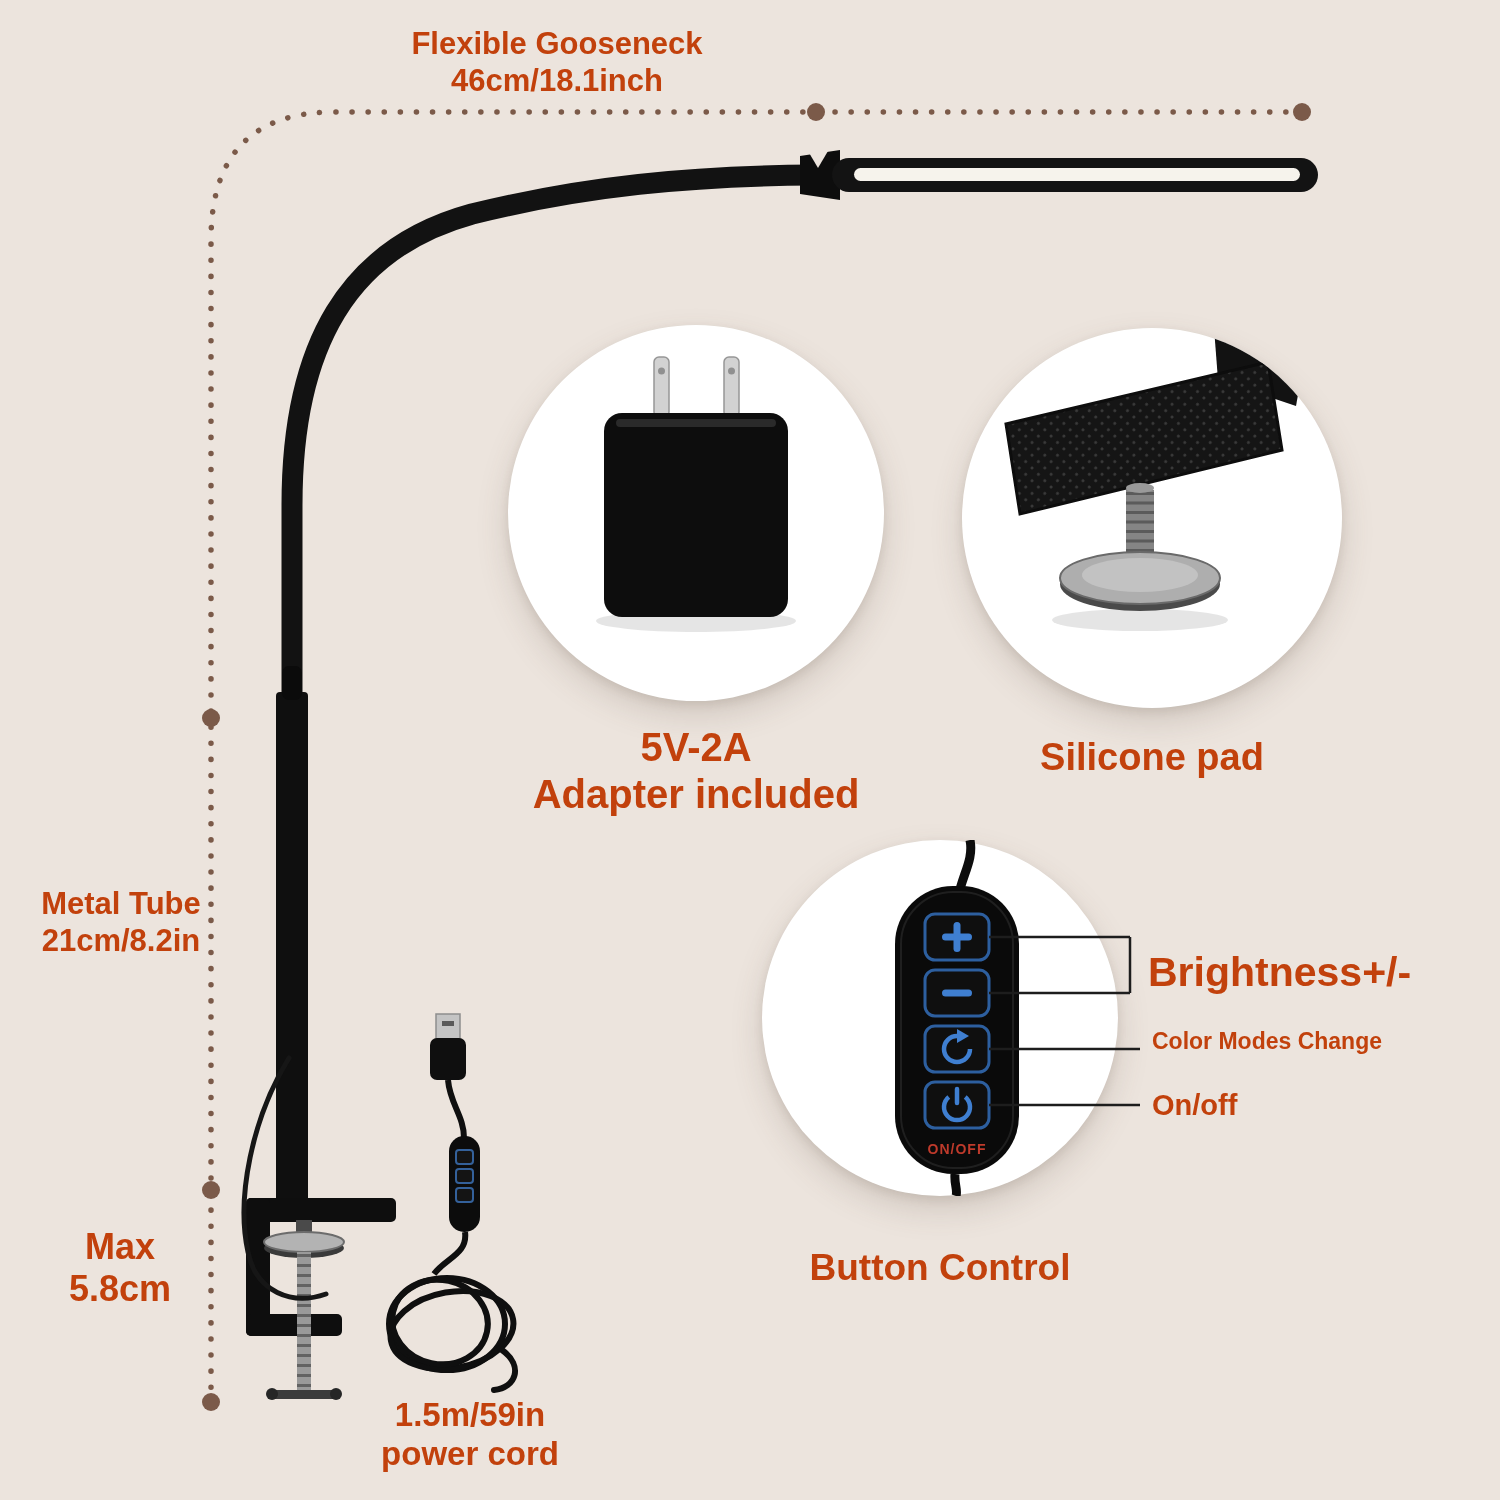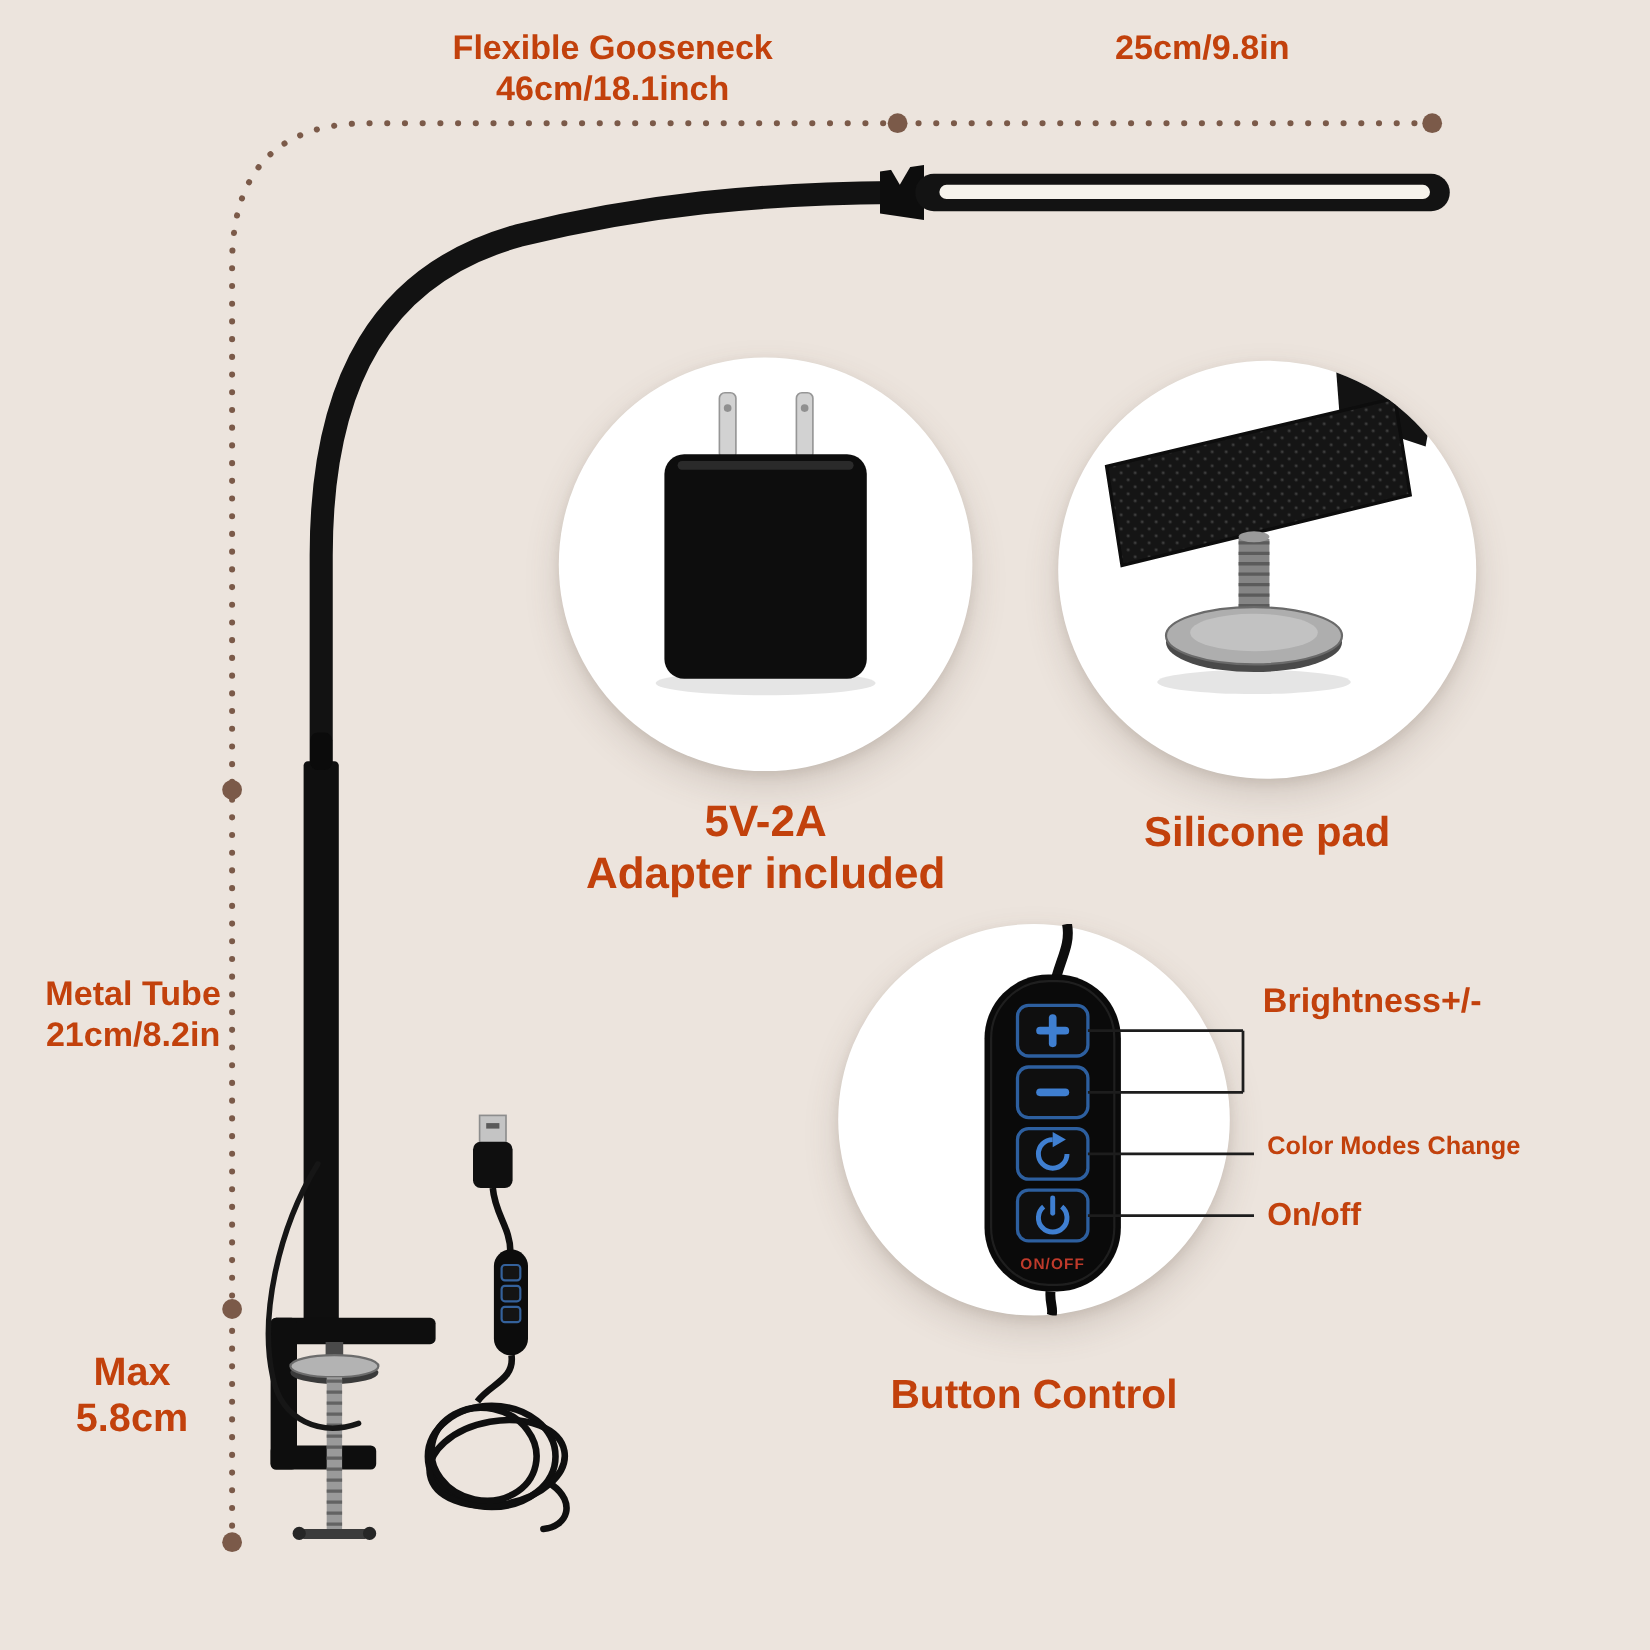--- a/index.html
+++ b/index.html
@@ -162,42 +162,45 @@
       <path d="M 989 1105 H 1140"></path>
     </g>
   </svg>
 
   <div class="label" style="left:357px;top:26px;width:400px;font-size:31px;">
     <div>Flexible Gooseneck</div>
     <div>46cm/18.1inch</div>
   </div>
 
   <div class="label" style="left:893px;top:26px;width:400px;font-size:31px;">
-    <div>25cm/9.8in</div>
   </div>
 
   <div class="label" style="left:0px;top:886px;width:212px;font-size:31px;margin-left:15px;">
     <div>Metal Tube</div>
     <div>21cm/8.2in</div>
   </div>
 
   <div class="label" style="left:30px;top:1226px;width:180px;font-size:36px;">
     <div>Max</div>
     <div>5.8cm</div>
   </div>
 
   <div class="label" style="left:508px;top:724px;width:376px;font-size:40px;text-align:center;">
     <div>5V-2A</div>
     <div>Adapter included</div>
   </div>
 
   <div class="label" style="left:962px;top:735px;width:380px;font-size:38px;">Silicone pad</div>
 
-  <div class="label left" style="left:1148px;top:892px;font-size:31px;">Brightness+/-</div>
+  <div class="label left" style="left:1148px;top:948px;font-size:41px;">Brightness+/-</div>
 
   <div class="label left" style="left:1152px;top:996px;font-size:23px;margin-top:32px;">Color Modes Change</div>
 
   <div class="label left" style="left:1152px;top:1088px;font-size:29px;">On/off</div>
 
   <div class="label" style="left:762px;top:1246px;width:356px;font-size:37px;">Button Control</div>
 
+  <div class="label" style="left:320px;top:1396px;width:300px;font-size:33px;">
+    <div>1.5m/59in</div>
+    <div>power cord</div>
+  </div>
 
 </div>
 
 </body></html>

